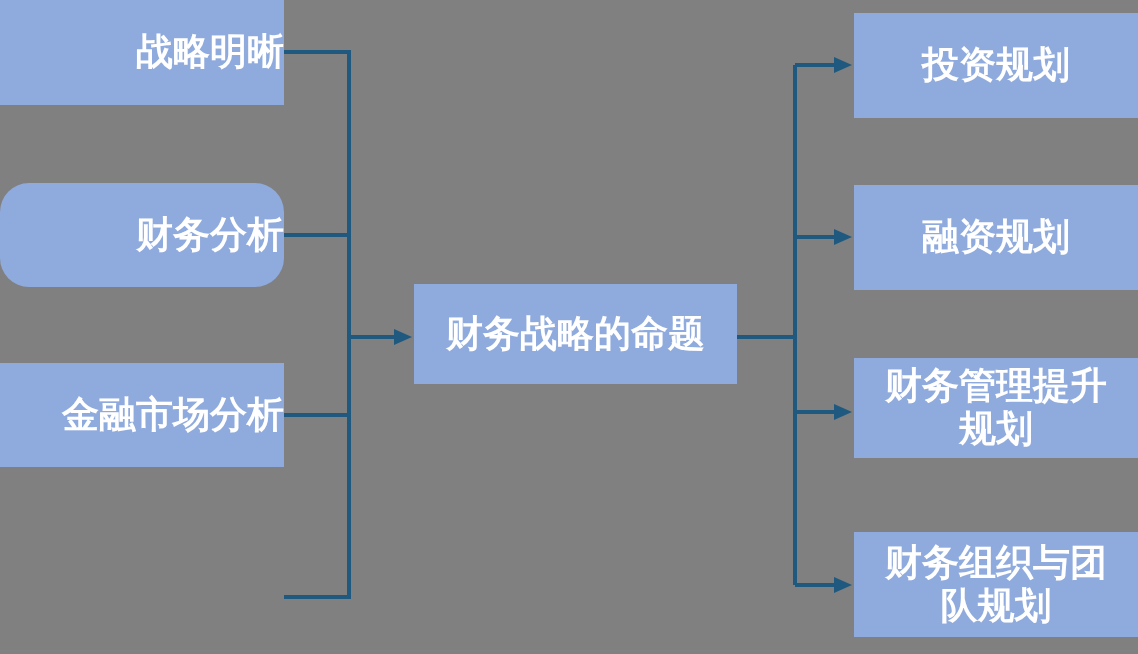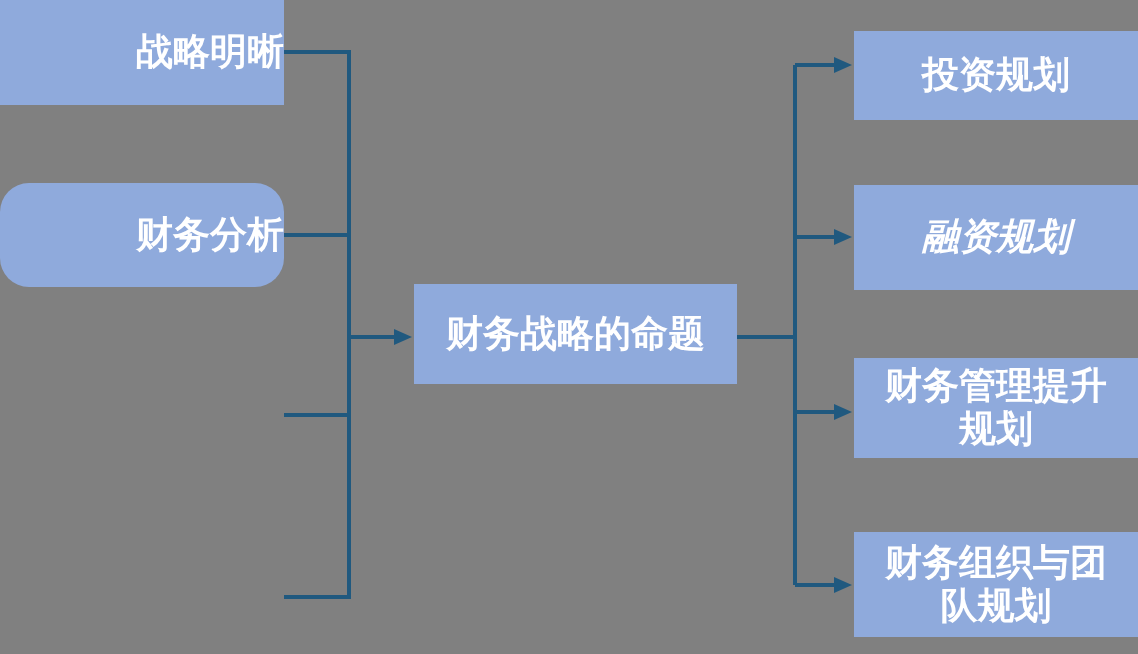--- a/index.html
+++ b/index.html
@@ -38,22 +38,22 @@
     white-space: pre-line;
     text-align: center;
   }
   .col-left  { left: 0;     width: 284px; justify-content: flex-end; }
   .col-right { left: 854px; width: 284px; }
   .l0 { top: 0;     height: 105px; }
   .l1 { top: 183px; height: 104px; border-radius: 29px; }
   .l2 { top: 363px; height: 104px; }
   .l3 { top: 544px; height: 105px; }
   .center-node { left: 414px; top: 284px; width: 323px; height: 100px; }
-  .r0 { top: 31px;  height: 89px; }
-  .r1 { top: 185px; height: 105px; font-style: italic; }
+  .r0 { top: 13px;  height: 105px; }
+  .r1 { top: 185px; height: 105px; }
   .r2 { top: 358px; height: 100px; }
   .r3 { top: 532px; height: 105px; }
 </style>
 </head>
 <body>
 
 <div class="stage">
 
   <svg class="connectors" viewBox="0 0 1138 654" xmlns="http://www.w3.org/2000/svg">
     <defs>
@@ -76,20 +76,23 @@
       <line x1="795" y1="585" x2="834" y2="585" marker-end="url(#arrowhead)"></line>
     </g>
   </svg>
 
   <div class="node col-left l0">
     <span>战略明晰</span>
   </div>
   <div class="node col-left l1">
     <span>财务分析</span>
   </div>
+  <div class="node col-left l2">
+    <span>金融市场分析</span>
+  </div>
 
   <div class="node center-node">
     <span>财务战略的命题</span>
   </div>
 
   <div class="node col-right r0">
     <span>投资规划</span>
   </div>
   <div class="node col-right r1">
     <span>融资规划</span>

